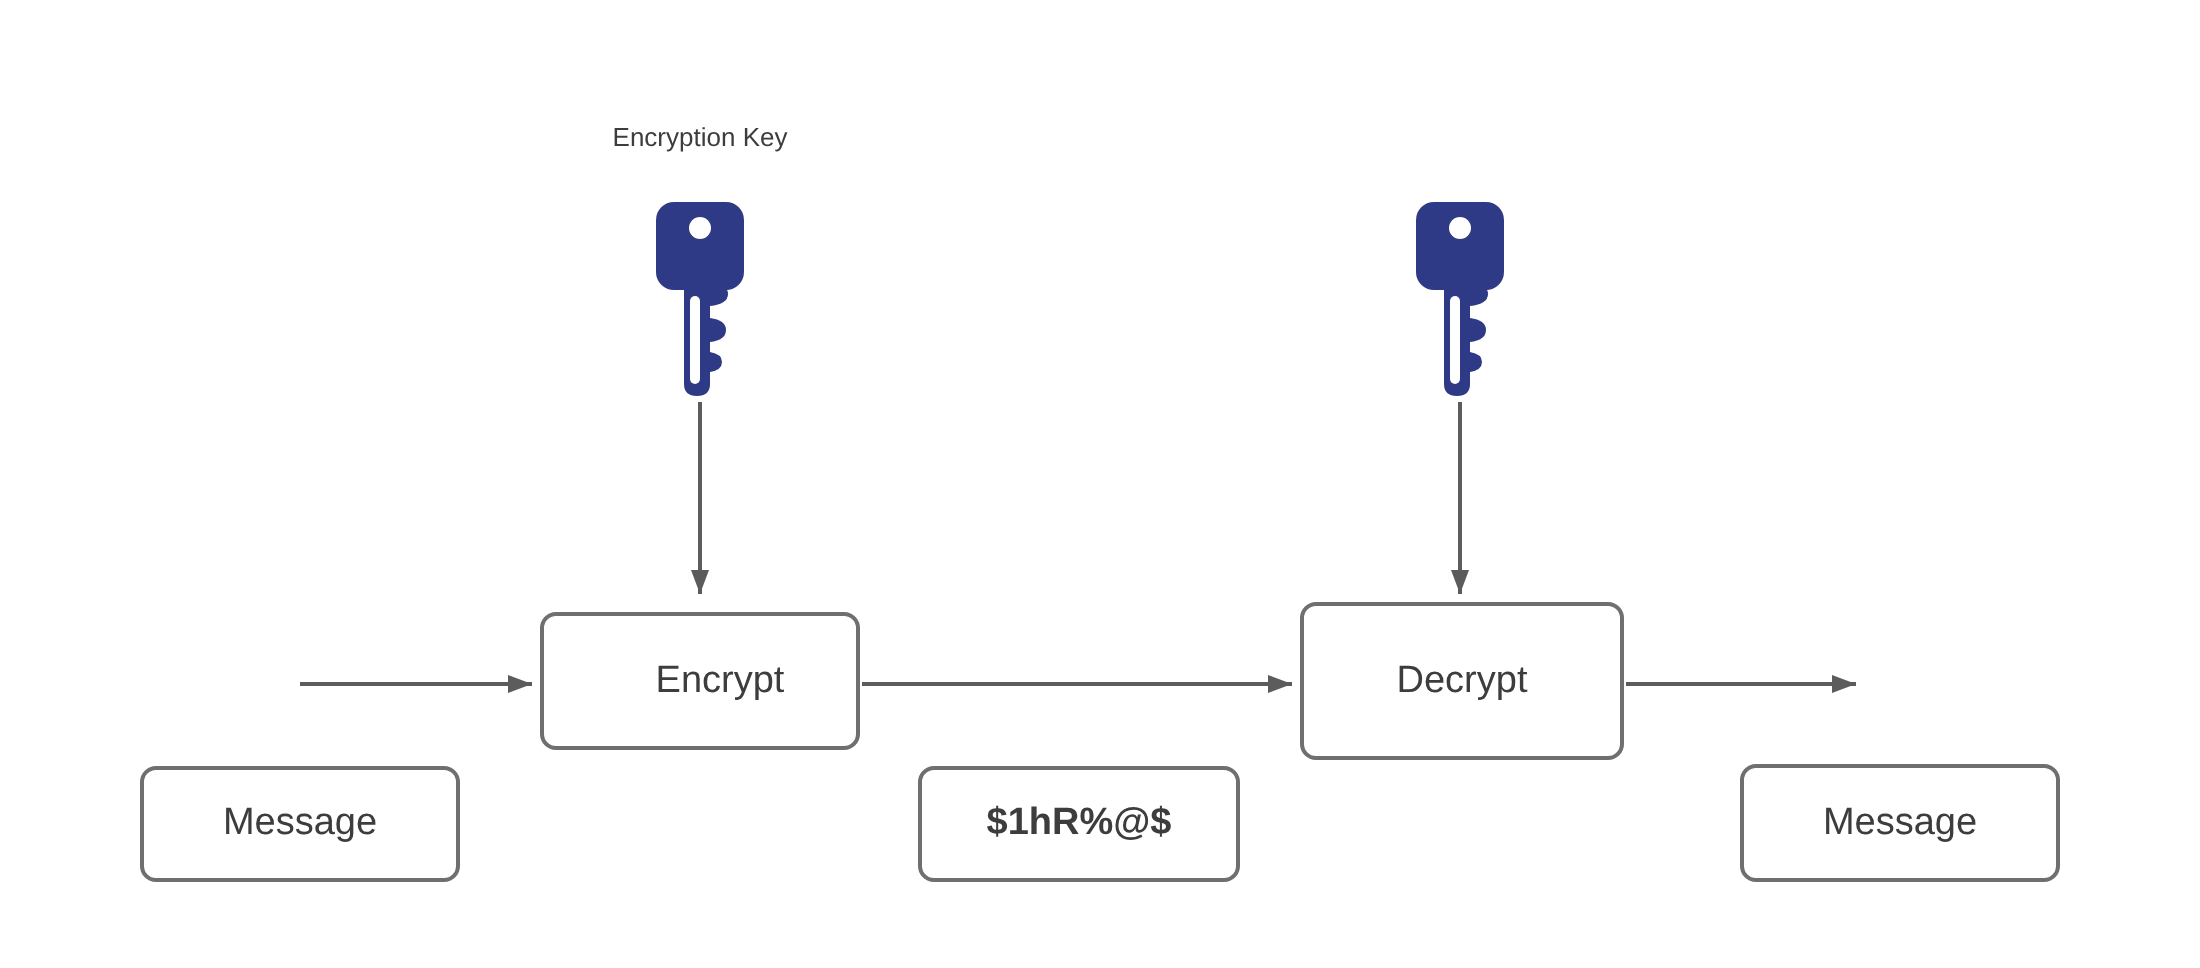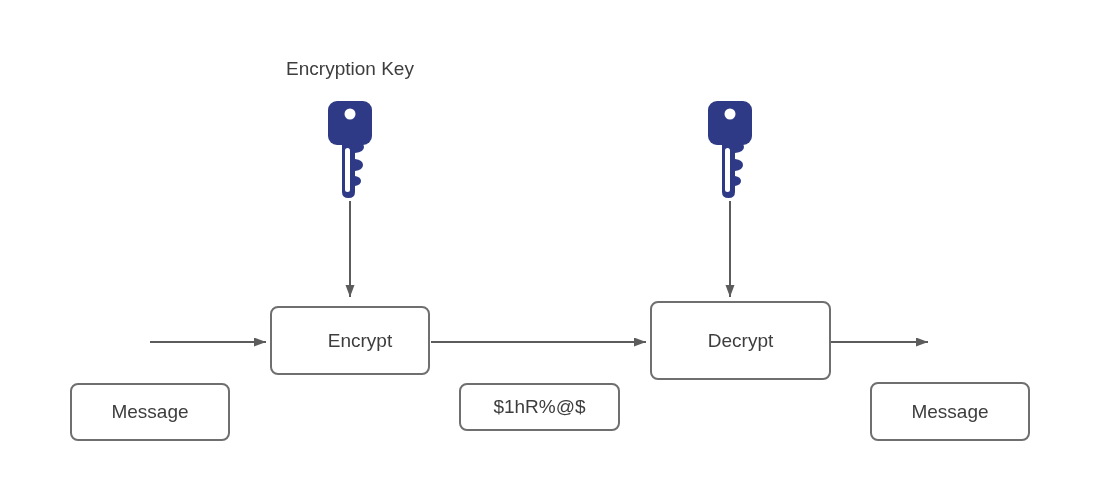--- a/index.html
+++ b/index.html
@@ -13,21 +13,21 @@
   }
   .connectors {
     position: absolute;
     left: 0; top: 0;
     width: 1100px; height: 484px;
   }
   .key-label {
     position: absolute;
     width: 220px;
     text-align: center;
-    font-size: 19px;
+    font-size: 13px;
     color: #3d3d3d;
     line-height: 22px;
   }
   .key-label.enc { left: 240px; top: 58px; }
   .key-label.dec { left: 620px; top: 58px; }
   .key-icon {
     position: absolute;
     width: 44px;
     height: 100px;
   }
@@ -39,23 +39,23 @@
     background: #ffffff;
     border: 2px solid #6f6f6f;
     border-radius: 8px;
     display: flex;
     align-items: center;
     justify-content: center;
     font-size: 19px;
     color: #3d3d3d;
   }
   .node.encrypt { left: 270px; top: 306px; width: 160px; height: 69px; padding-left: 20px; }
-  .node.decrypt { left: 650px; top: 301px; width: 181px; height: 79px; }
+  .node.decrypt { left: 650px; top: 301px; width: 162px; height: 79px; }
   .node.msg-in  { left: 70px;  top: 383px; width: 160px; height: 58px; }
-  .node.cipher  { left: 459px; top: 383px; width: 161px; height: 48px; }
+  .node.cipher  { left: 459px; top: 383px; width: 161px; height: 58px; font-weight: bold; }
   .node.msg-out { left: 870px; top: 382px; width: 160px; height: 59px; }
 </style>
 </head>
 <body>
 
 <div class="canvas">
 
   <svg class="connectors" viewBox="0 0 1100 484" xmlns="http://www.w3.org/2000/svg">
     <defs>
       <marker id="arrowhead" markerWidth="13" markerHeight="10" refX="12" refY="4.5" orient="auto" markerUnits="userSpaceOnUse">

